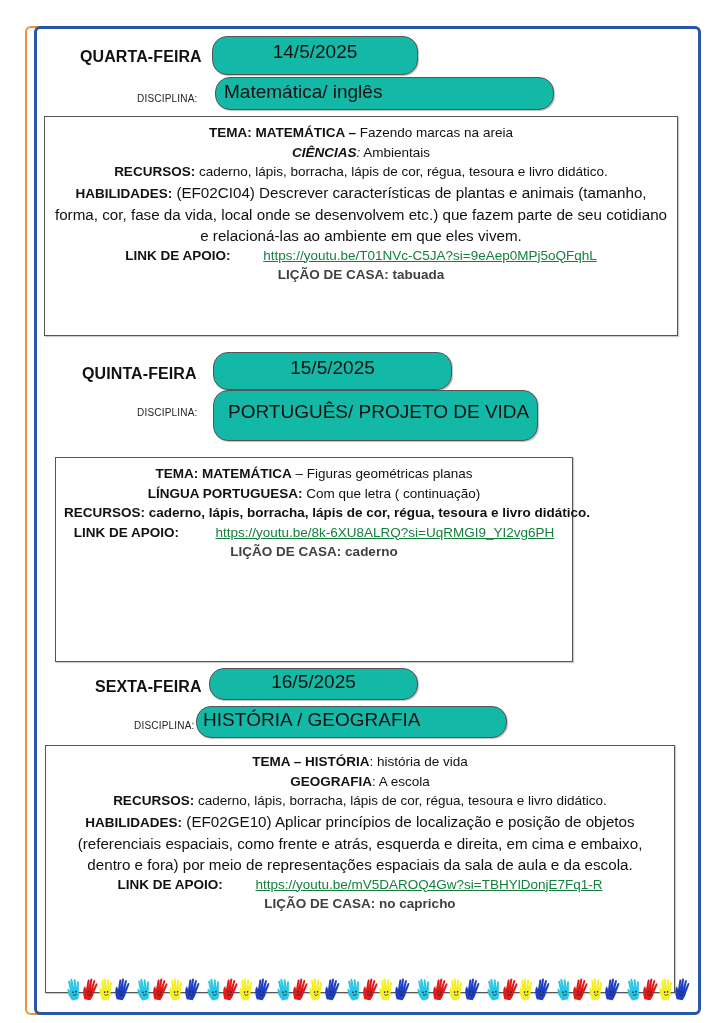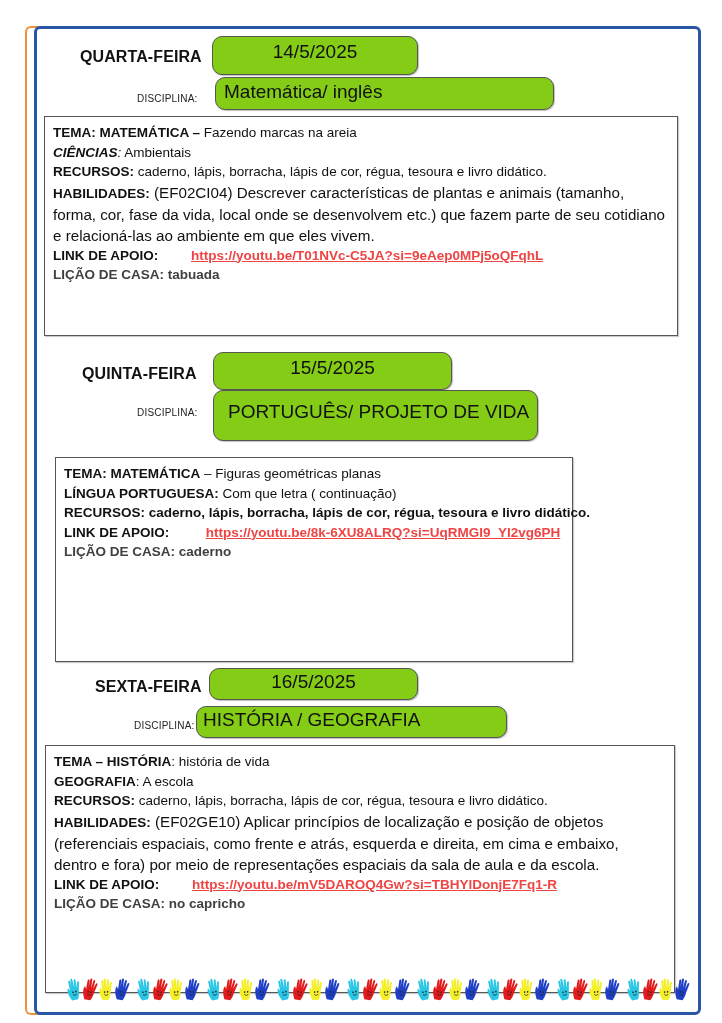--- a/index.html
+++ b/index.html
@@ -3,33 +3,33 @@
 <meta charset="utf-8">
 <style>
   html, body { margin: 0; padding: 0; background: #ffffff; }
   body { width: 722px; height: 1023px; position: relative; overflow: hidden;
          font-family: "Liberation Sans", sans-serif; color: #111; }
   .orange-frame { position: absolute; left: 25px; top: 26px; width: 40px; height: 985px;
                   border: 2px solid #f0913a; border-right: none; border-radius: 6px 0 0 6px; }
   .blue-frame { position: absolute; left: 34px; top: 26px; width: 661px; height: 983px;
                 border: 3px solid #2a56a8; border-radius: 6px; background: #fff; }
   .day-label { position: absolute; font-weight: bold; font-size: 16px; letter-spacing: 0.1px; }
-  .box { position: absolute; border: 1px solid #555; border-radius: 10px; background: #84cc16;
+  .box { position: absolute; border: 1px solid #555; border-radius: 15px; background: #14b8a6;
          box-shadow: 1px 1px 1px rgba(0,0,0,0.25); }
   .date-text { position: absolute; left: 0; right: 0; top: 4px; text-align: center; font-size: 19px; }
   .disc-text { position: absolute; left: 8px; top: 4px; font-size: 19px; }
   .disc-label { position: absolute; font-size: 10px; color: #222; letter-spacing: 0.2px; }
   .content { position: absolute; border: 1px solid #555; background: #fff;
              box-shadow: 1px 1px 1px rgba(0,0,0,0.2); padding: 6px 8px; box-sizing: border-box;
              font-size: 13.5px; line-height: 19.5px; }
-  .line { display: block; white-space: nowrap; }
+  .line { display: block; white-space: nowrap; text-align: center; }
   .b { font-weight: bold; }
   .i { font-style: italic; }
   .hab { font-size: 15.2px; line-height: 21px; white-space: normal; }
-  .link { font-weight: bold; text-decoration: underline; color: #ef4444; padding-left: 29px; }
+  .link { font-weight: normal; text-decoration: underline; color: #15803d; padding-left: 29px; }
   .red { color: #404040; font-weight: bold; }
   .hands { position: absolute; left: 66px; top: 978px; display: flex; gap: 6px; }
   .hand-group { display: flex; gap: 0; }
   .hand { width: 16px; height: 24px; display: inline-block; }
 </style>
 </head>
 <body>
 
 <div class="orange-frame"></div>
 <div class="blue-frame"></div>

